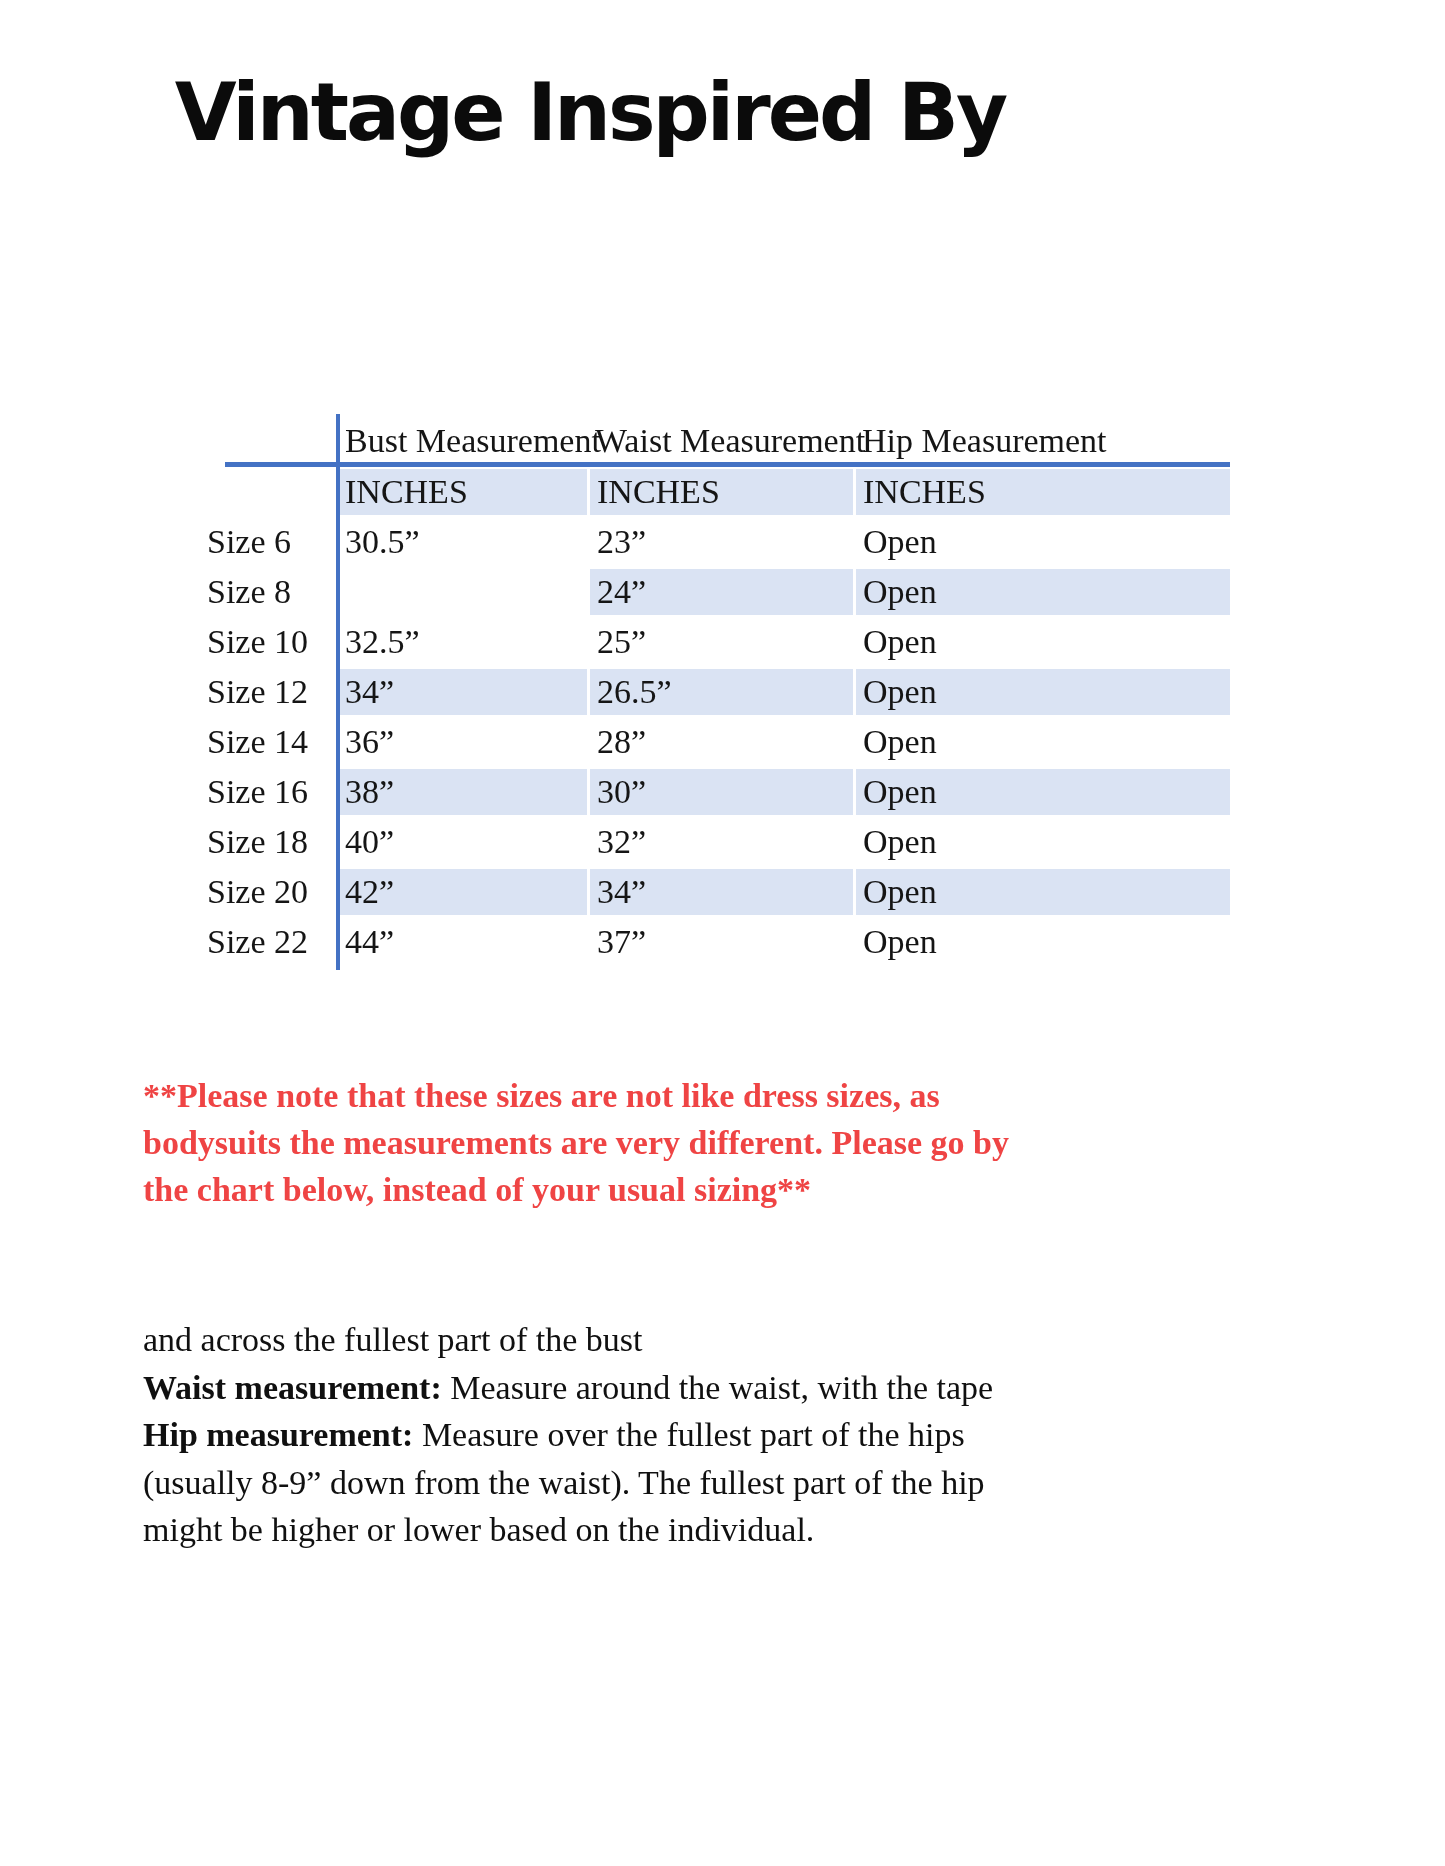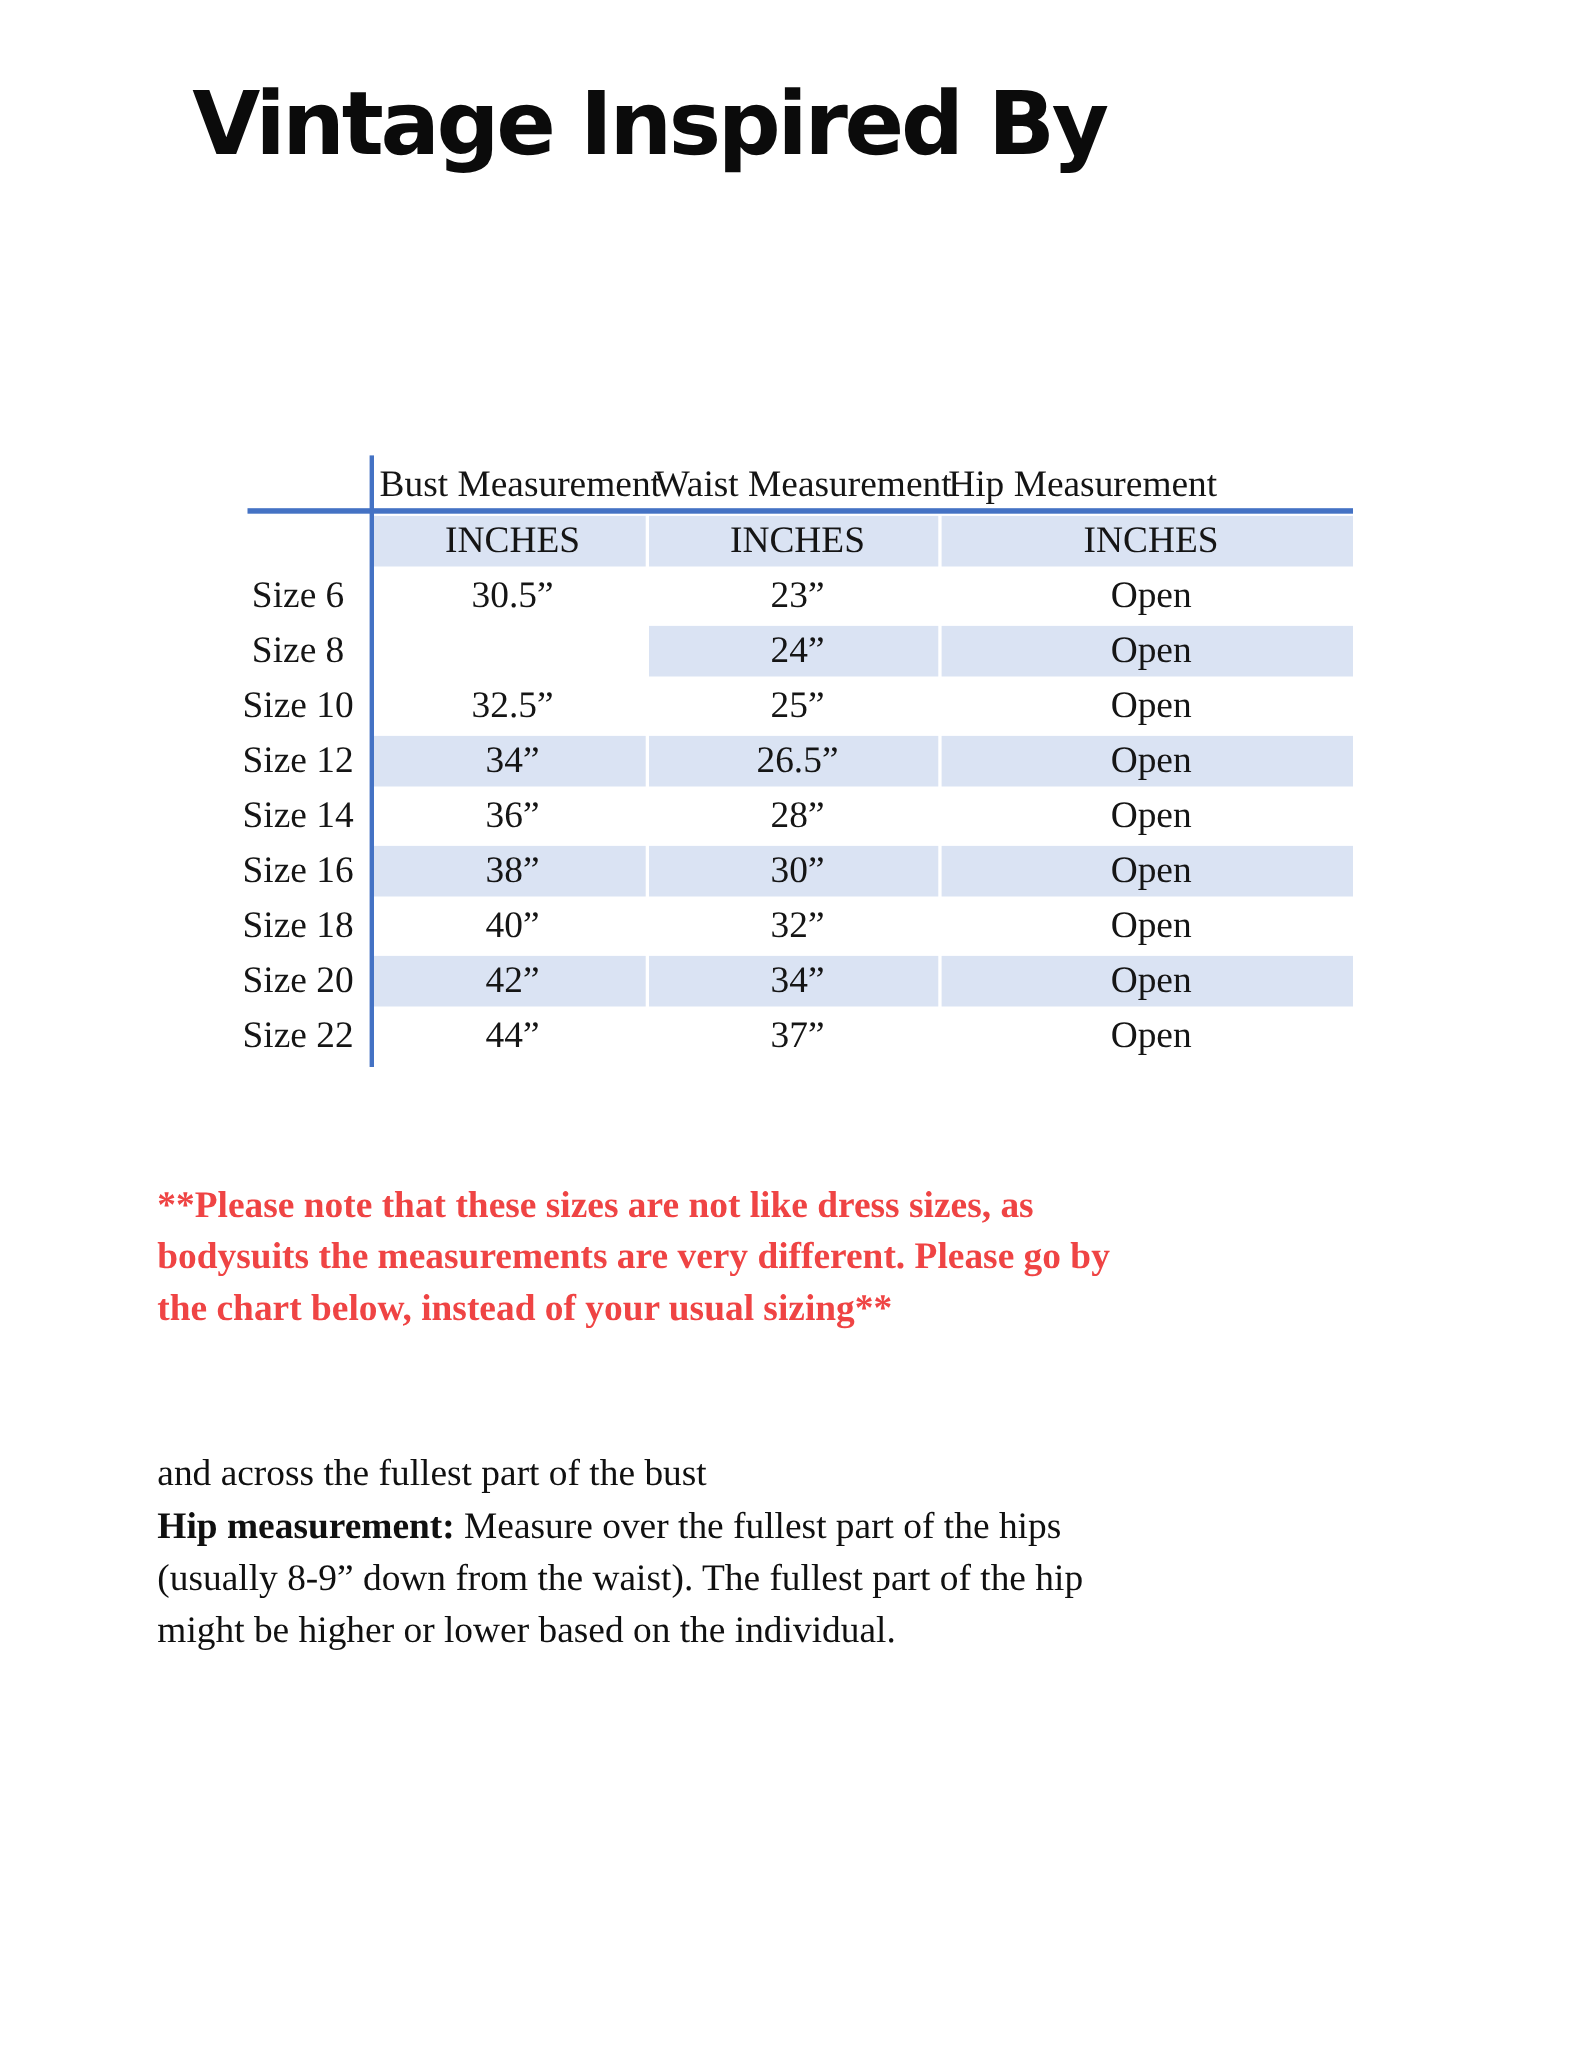--- a/index.html
+++ b/index.html
@@ -59,21 +59,21 @@
   }
   .col-divider {
     position: absolute;
     left: 129px;
     top: -3px;
     width: 4px;
     height: 556px;
     background: #4472c4;
     z-index: 3;
   }
-  .rows { position: relative; margin-top: 5px; text-align: center; }
+  .rows { position: relative; margin-top: 5px; }
   .trow {
     position: relative;
     height: 50px;
     line-height: 50px;
     white-space: nowrap;
   }
   .trow .size-label {
     position: absolute;
     left: 0;
     width: 128px;
@@ -196,18 +196,19 @@
         </div>
       </div>
   </div>
 
   <div class="sizing-note">**Please note that these sizes are not like dress sizes, as
 bodysuits the measurements are very different. Please go by
 the chart below, instead of your usual sizing**</div>
 
   <div class="measure-notes">
       <div class="mline">and across the fullest part of the bust</div>
+      <div class="mline"><b>Waist measurement:</b> Measure around the waist, with the tape</div>
       <div class="mline"><b>Hip measurement:</b> Measure over the fullest part of the hips</div>
       <div class="mline">(usually 8-9” down from the waist). The fullest part of the hip</div>
       <div class="mline">might be higher or lower based on the individual.</div>
     </div>
 
 </div>
 
 </body></html>

